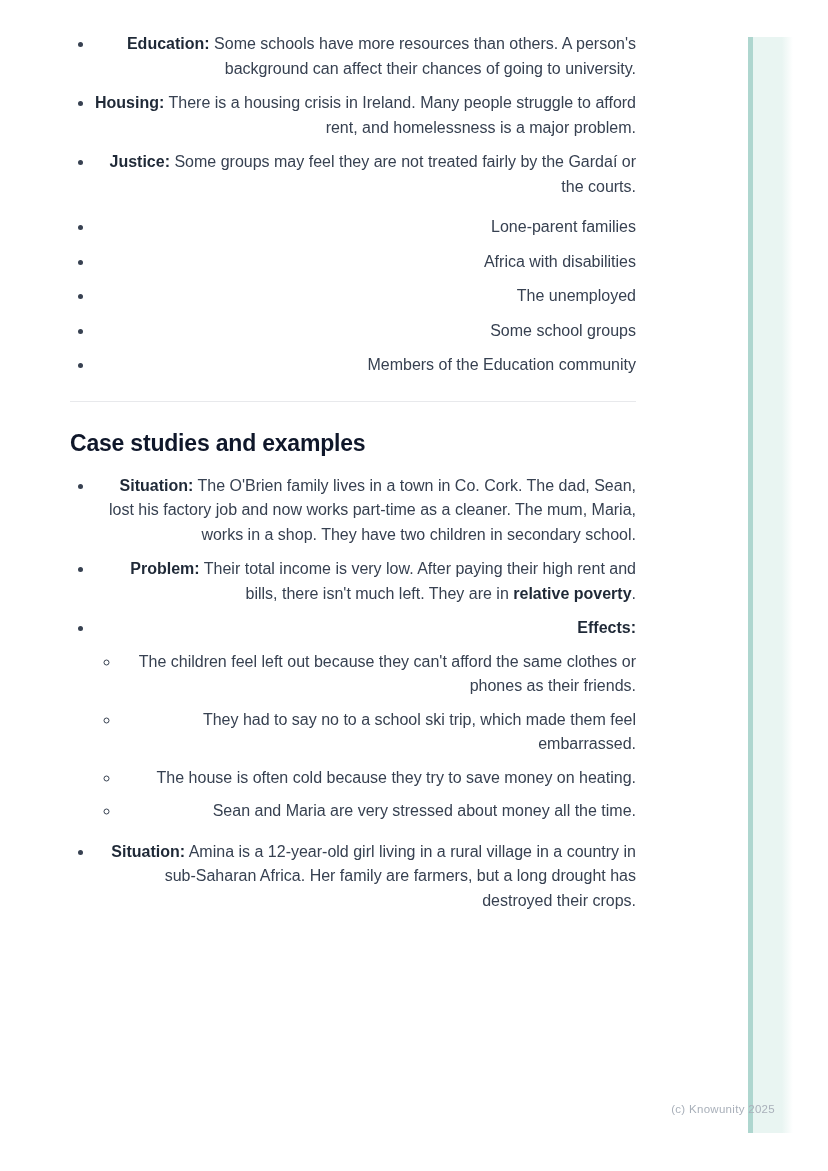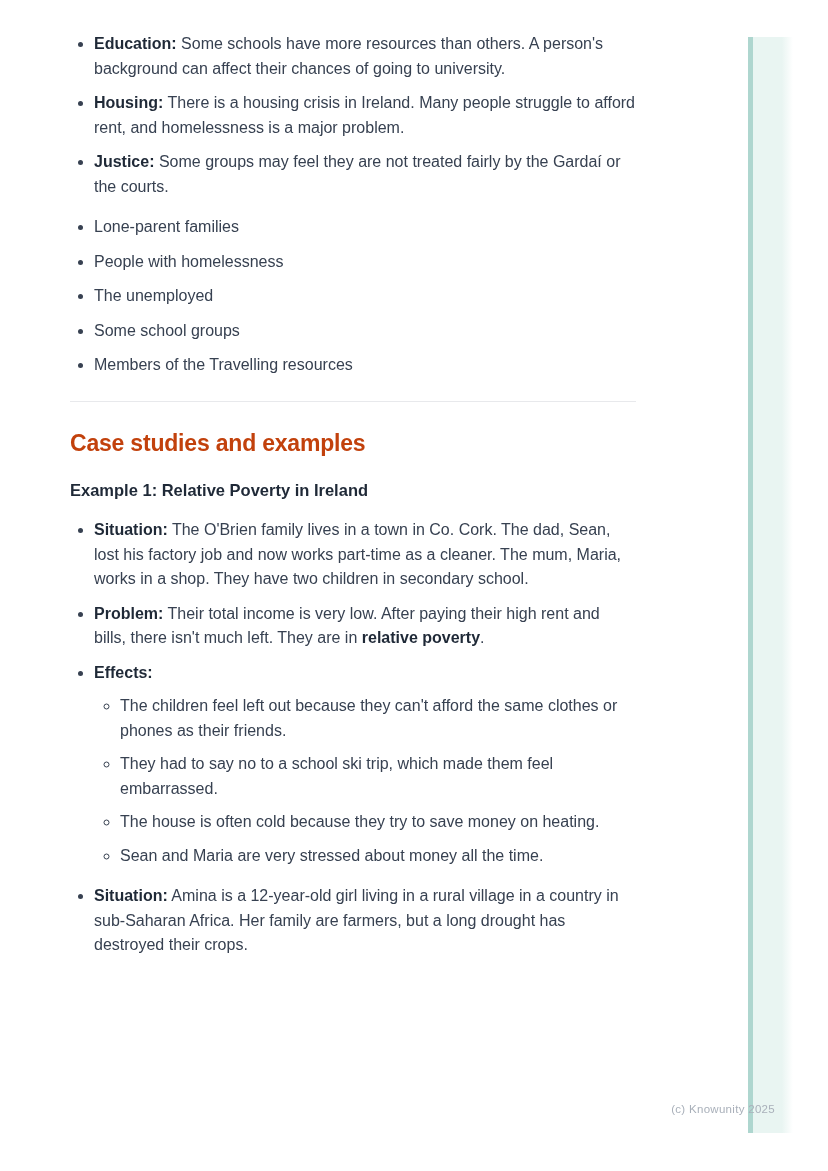--- a/index.html
+++ b/index.html
@@ -20,20 +20,21 @@
     top: 32px;
     width: 566px;
   }
 
   p { margin: 16px 0; line-height: 24.5px; }
 
   ul.l1 {
     list-style: disc;
     margin: 16px 0;
     padding-left: 24px;
+    text-align: right;
   }
   ul.l1 > li {
     margin: 10px 0;
     line-height: 24.5px;
     padding-left: 0;
   }
   ul.l1:first-child { margin-top: 0; }
   ul.l1:first-child > li:first-child { margin-top: 0; }
 
   ul.sub {
@@ -53,21 +54,21 @@
     color: #1f2937;
   }
 
   hr.divider {
     border: 0;
     border-top: 1px solid #e8e9ec;
     margin: 23px 0 0 0;
   }
 
   h2.section-heading {
-    color: #c2410c;
+    color: #0f172a;
     font-size: 23px;
     line-height: 30px;
     font-weight: 700;
     margin: 26px 0 16px 0;
     letter-spacing: -0.2px;
   }
 
   .bold-title {
     font-size: 16.5px;
     margin: 20px 0 16px 0;
@@ -118,32 +119,31 @@
 
   <ul class="l1">
     <li><strong class="label">Education:</strong><span> Some schools have more resources than others. A person's background can affect their chances of going to university.</span></li>
     <li><strong class="label">Housing:</strong><span> There is a housing crisis in Ireland. Many people struggle to afford rent, and homelessness is a major problem.</span></li>
     <li><strong class="label">Justice:</strong><span> Some groups may feel they are not treated fairly by the Gardaí or the courts.</span></li>
   </ul>
 
 
   <ul class="l1">
     <li>Lone-parent families</li>
-    <li>People with homelessness</li>
+    <li>Africa with disabilities</li>
     <li>The unemployed</li>
     <li>Some school groups</li>
-    <li>Members of the Travelling resources</li>
+    <li>Members of the Education community</li>
   </ul>
 
   <hr class="divider">
 
   <h2 class="section-heading">Case studies and examples</h2>
 
 
-  <p class="bold-title">Example 1: Relative Poverty in Ireland</p>
 
   <ul class="l1">
     <li><strong class="label">Situation:</strong><span> The O'Brien family lives in a town in Co. Cork. The dad, Sean, lost his factory job and now works part-time as a cleaner. The mum, Maria, works in a shop. They have two children in secondary school.</span></li>
     <li><strong class="label">Problem:</strong><span> Their total income is very low. After paying their high rent and bills, there isn't much left. They are in </span><strong class="inline-bold">relative poverty</strong><span>.</span></li>
     <li><strong class="label">Effects:</strong>
       <ul class="sub">
         <li>The children feel left out because they can't afford the same clothes or phones as their friends.</li>
         <li>They had to say no to a school ski trip, which made them feel embarrassed.</li>
         <li>The house is often cold because they try to save money on heating.</li>
         <li>Sean and Maria are very stressed about money all the time.</li>

